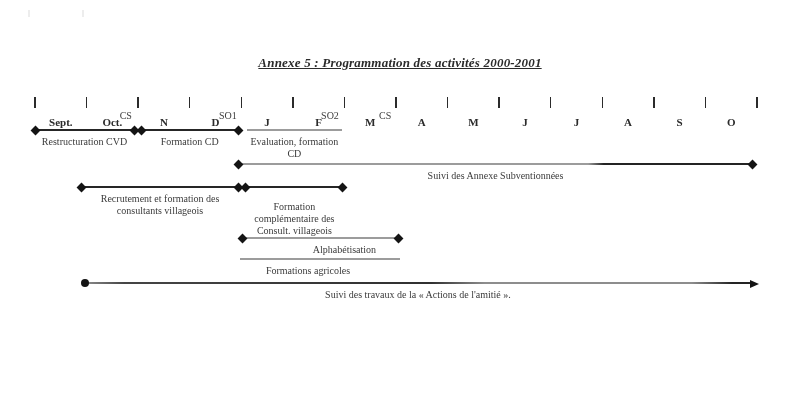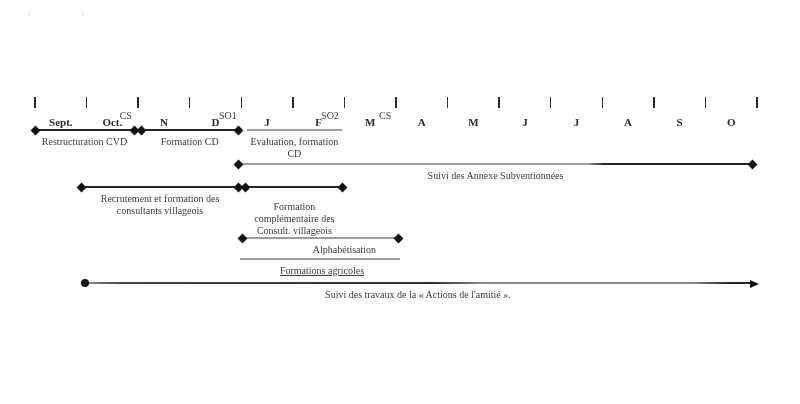--- a/index.html
+++ b/index.html
@@ -27,20 +27,21 @@
         border-bottom:4.5px solid transparent;border-left:9px solid #141414;}
   .alabel{position:absolute;transform:translateX(-50%);text-align:center;font-size:10px;
         color:#3a3a3a;white-space:pre-line;line-height:1.2;}
   .footnote{position:absolute;left:38px;top:343px;font-size:10.5px;color:#3a3a3a;}
 </style>
 </head>
 <body>
 
 <div class="page">
   <div class="artifact"></div>
+  <div class="title">Annexe 5 : Programmation des activités 2000-2001</div>
   <div class="chart">
     <div id="axis">
         <div class="tick" style="left: 34.25px; top: 97px;"></div>
         <div class="tick" style="left: 85.8214px; top: 97px;"></div>
         <div class="tick" style="left: 137.393px; top: 97px;"></div>
         <div class="tick" style="left: 188.964px; top: 97px;"></div>
         <div class="tick" style="left: 240.536px; top: 97px;"></div>
         <div class="tick" style="left: 292.107px; top: 97px;"></div>
         <div class="tick" style="left: 343.678px; top: 97px;"></div>
         <div class="tick" style="left: 395.25px; top: 97px;"></div>
@@ -95,20 +96,20 @@
         <div class="diamond" style="left: 242.427px; top: 183.5px;"></div>
         <div class="diamond" style="left: 339.381px; top: 183.5px;"></div>
         <div class="alabel" style="left: 294.404px; top: 193px; margin-top: 8px;">Formation
 complémentaire des
 Consult. villageois</div>
         <div class="line l-gray" style="left: 242.833px; top: 237px; width: 155.23px;"></div>
         <div class="diamond" style="left: 239.333px; top: 234.5px;"></div>
         <div class="diamond" style="left: 394.563px; top: 234.5px;"></div>
         <div class="alabel" style="left: 344.428px; top: 244px;">Alphabétisation</div>
         <div class="line l-gray" style="left: 239.738px; top: 258px; width: 160.387px;"></div>
-        <div class="alabel" style="left: 322px; top: 265px; text-decoration: underline;">Formations agricoles</div>
+        <div class="alabel" style="left: 308px; top: 265px;">Formations agricoles</div>
         <div class="line l-uneven" style="left: 83.9928px; top: 282px; width: 667.85px;"></div>
         <div class="circle" style="left: 80.9928px; top: 279px;"></div>
         <div class="arrowr" style="left: 749.842px; top: 279.5px;"></div>
         <div class="alabel" style="left: 417.918px; top: 289px;">Suivi des travaux de la « Actions de l'amitié ».</div>
       </div>
   </div>
 </div>
 
 </body></html>

